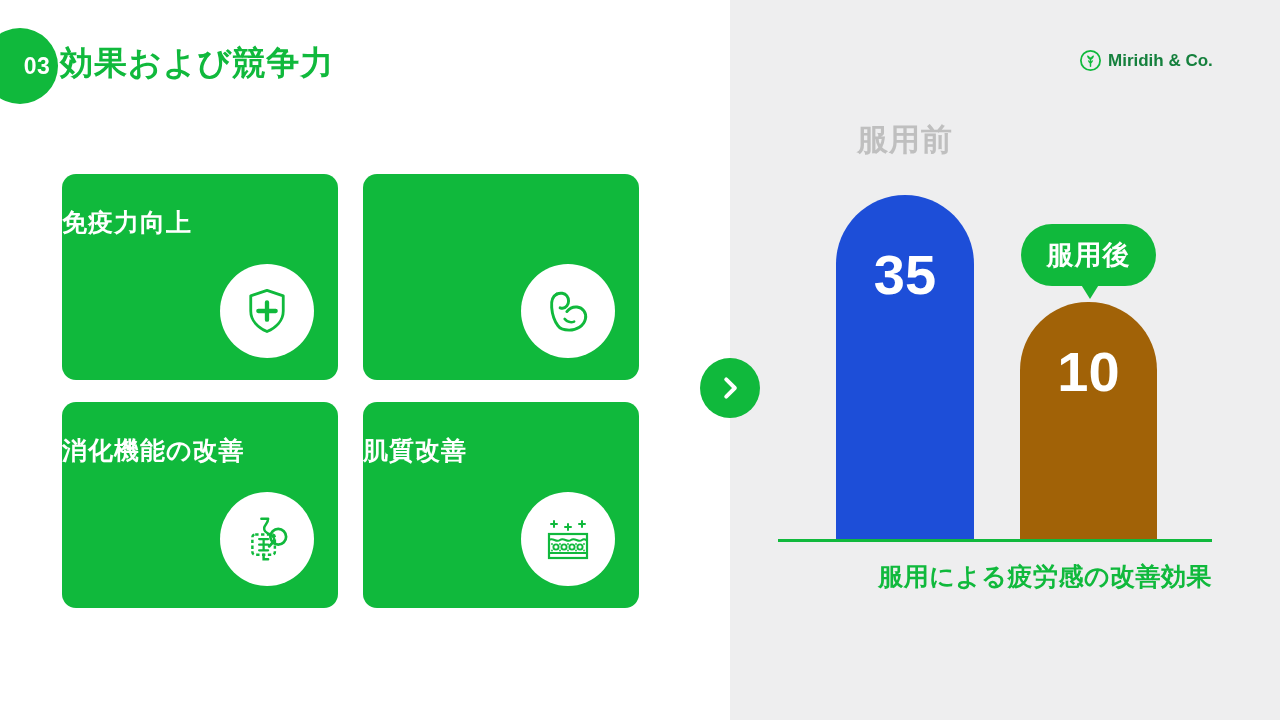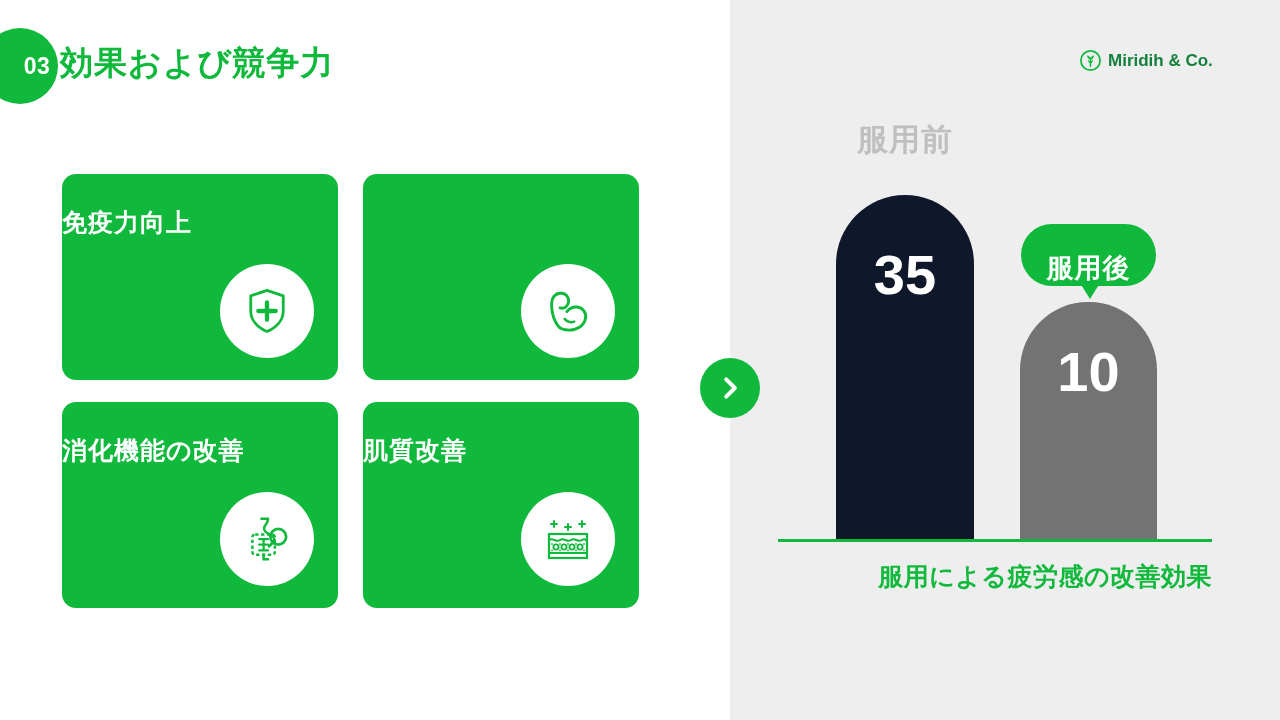--- a/index.html
+++ b/index.html
@@ -75,40 +75,40 @@
   .chart{position:absolute;left:778px;top:0;width:440px;height:720px;}
   .baseline{
     position:absolute;left:0;top:539px;width:434px;height:3px;background:#10b93c;
   }
   .bar{
     position:absolute;bottom:181px;
     display:flex;align-items:flex-start;justify-content:center;
   }
   .bar-before{
     left:58px;width:138px;height:344px;
-    background:#0f172a;border-radius:69px 69px 0 0;
+    background:#1d4ed8;border-radius:69px 69px 0 0;
   }
   .bar-after{
     left:242px;width:137px;height:237px;
-    background:#737373;border-radius:68px 68px 0 0;
+    background:#a16207;border-radius:68px 68px 0 0;
   }
   .bar-value{
     color:#ffffff;font-size:56px;font-weight:bold;line-height:1;
   }
   .bar-before .bar-value{padding-top:52px;}
   .bar-after .bar-value{padding-top:42px;}
 
   .label-before{
     position:absolute;left:58px;top:119px;width:138px;text-align:center;
     color:#bfbfbf;font-size:31px;font-weight:bold;letter-spacing:1px;
   }
   .bubble-after{
     position:absolute;left:243px;top:224px;width:135px;height:62px;
     background:#10b93c;border-radius:31px;
-    display:flex;align-items:flex-end;justify-content:center;
+    display:flex;align-items:center;justify-content:center;
   }
   .bubble-after span{
     color:#ffffff;font-size:27px;font-weight:bold;letter-spacing:1px;
   }
   .bubble-tail{
     position:absolute;left:302px;top:283px;width:0;height:0;
     border-left:10px solid transparent;border-right:10px solid transparent;
     border-top:16px solid #10b93c;
   }
   .chart-caption{

